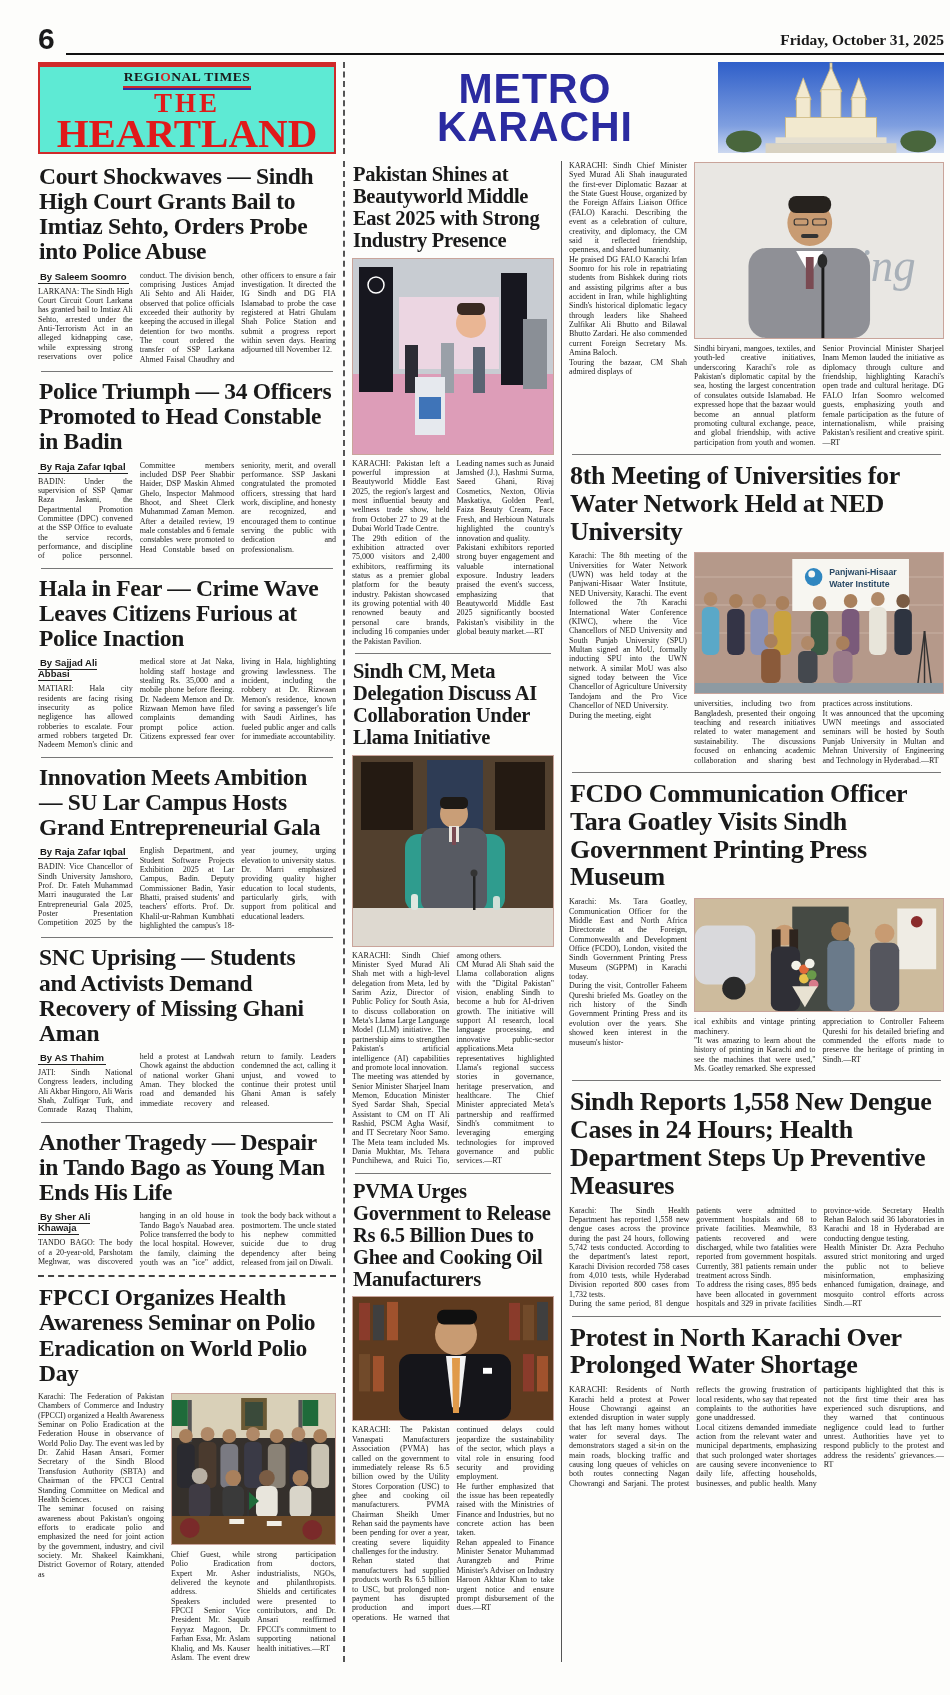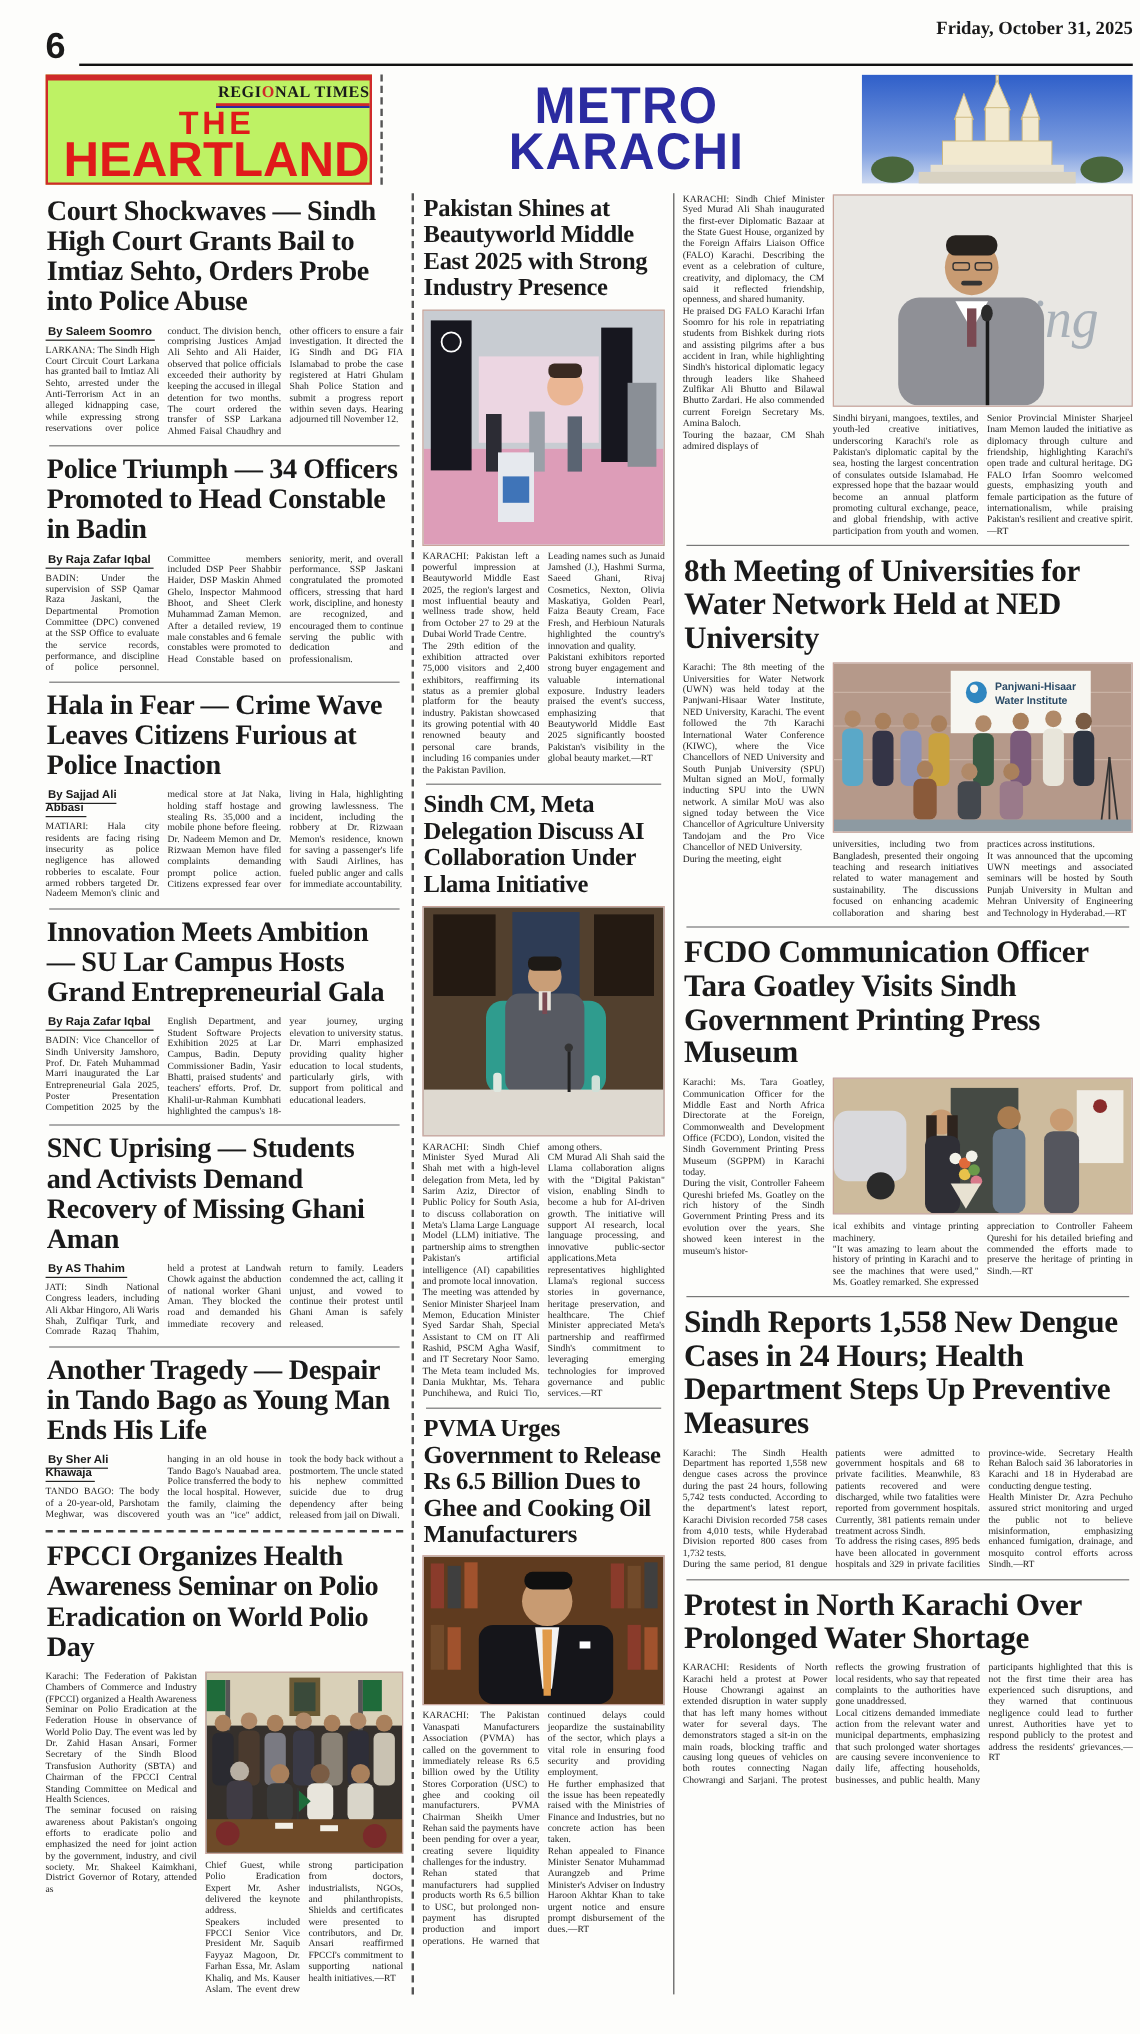--- a/index.html
+++ b/index.html
@@ -2,31 +2,31 @@
 <html><head>
 <meta charset="utf-8">
 <style>
   html,body{margin:0;padding:0;background:#e8e8e8;}
   .page{width:950px;height:1695px;background:#fdfdfb;overflow:hidden;position:relative;
         font-family:"Liberation Serif",serif;color:#1a1a1a;box-sizing:border-box;
         padding:18px 6px 0 38px;}
   
   .topbar{display:flex;align-items:flex-end;justify-content:space-between;height:34px;}
   .pageno{font-family:"Liberation Sans",sans-serif;font-weight:bold;font-size:30px;line-height:.9;}
-  .dateline{font-weight:bold;font-size:15.5px;padding-bottom:19px;}
+  .dateline{font-weight:bold;font-size:15.5px;padding-bottom:3px;}
   .toprule{border:0;border-top:2.2px solid #111;margin:1px 0 7px 28px;}
   
   .mast{display:flex;height:92px;margin-bottom:7px;}
-  .mast-left{width:272px;box-sizing:border-box;border:2px solid #cf2a2a;border-top-width:5px;
-             background:#bef264;display:flex;flex-direction:column;align-items:flex-end;}
+  .mast-left{width:298px;box-sizing:border-box;border:2px solid #cf2a2a;border-top-width:5px;
+             background:#5eead4;display:flex;flex-direction:column;align-items:center;}
   .rt-logo{font-weight:bold;font-size:13.5px;letter-spacing:.5px;margin-top:2px;}
   .rt-logo .o{color:#cf2a2a;}
   .rt-bars{width:128px;height:7px;background:linear-gradient(180deg,#cf2a2a 0 48%,#2b2ba0 48% 100%);
            margin:1px 0 1px;}
-  .heart{font-family:Liberation Sans, sans-serif;font-weight:bold;color:#e01a1a;
+  .heart{font-family:Liberation Serif, serif;font-weight:bold;color:#e01a1a;
          line-height:.9;text-align:center;}
   .heart .l1{font-size:27px;letter-spacing:3px;}
   .heart .l2{font-size:41px;letter-spacing:0;}
   .vdash{border-left:2px dashed #555;margin:0 7px;}
   .vsolid{border-left:1.5px solid #555;margin:0 7px;}
   .mast-right{flex:1;display:flex;min-width:0;}
   .metro{flex:1;display:flex;flex-direction:column;align-items:center;justify-content:center;
          color:#2b2ba0;font-family:"Liberation Sans",sans-serif;font-weight:bold;line-height:.92;}
   .metro div{font-size:41px;letter-spacing:1px;transform:scaleY(1.05);}
   .church{width:226px;height:100%;overflow:hidden;}

